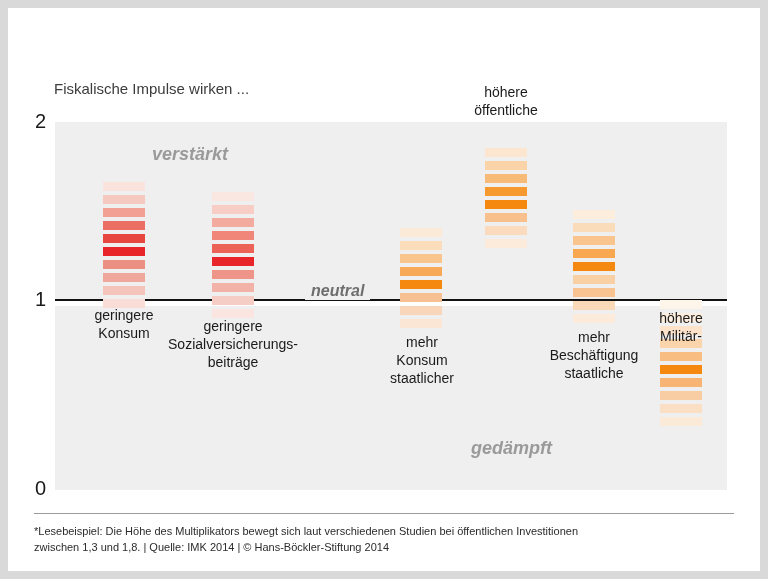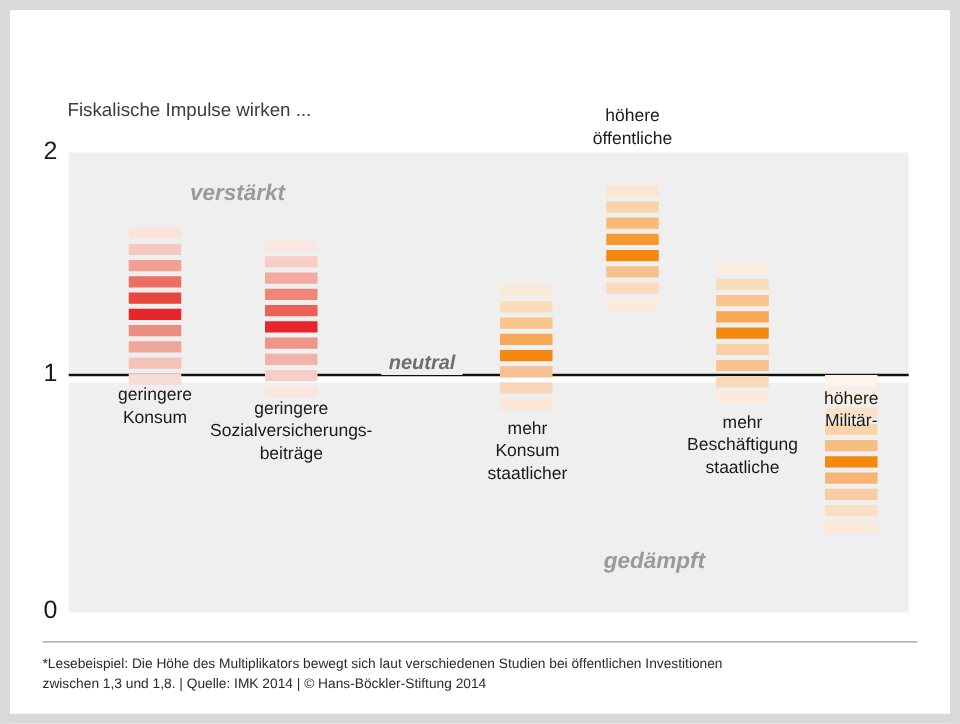--- a/index.html
+++ b/index.html
@@ -74,21 +74,21 @@
   }
 
   .band-label {
     position: absolute;
     font-size: 18px;
     font-style: italic;
     font-weight: bold;
     color: #9a9a9a;
   }
   #label-verstaerkt { left: 97px; top: 22px; }
-  #label-gedaempft { left: 428px; top: 316px; }
+  #label-gedaempft { left: 416px; top: 316px; }
   #label-neutral {
     position: absolute;
     left: 250px;
     top: 160px;
     font-size: 16px;
     font-style: italic;
     font-weight: bold;
     color: #6e6e6e;
     background: #efefef;
     padding: 0 6px;

